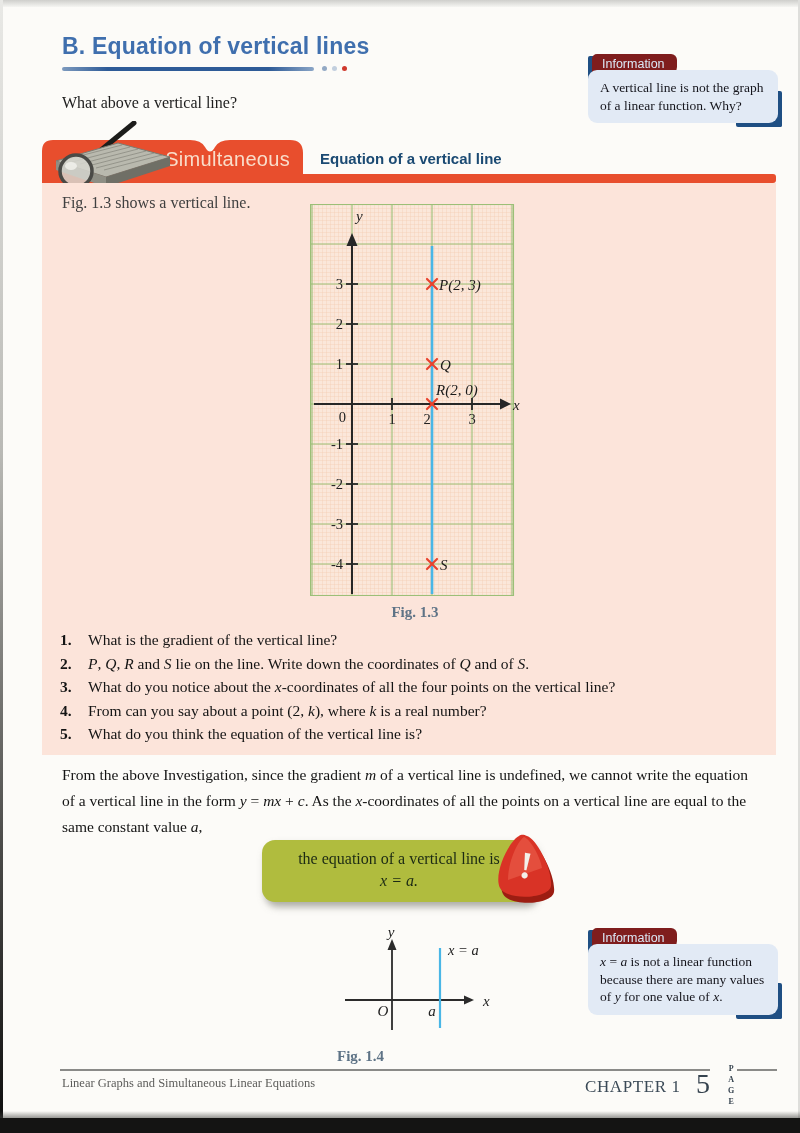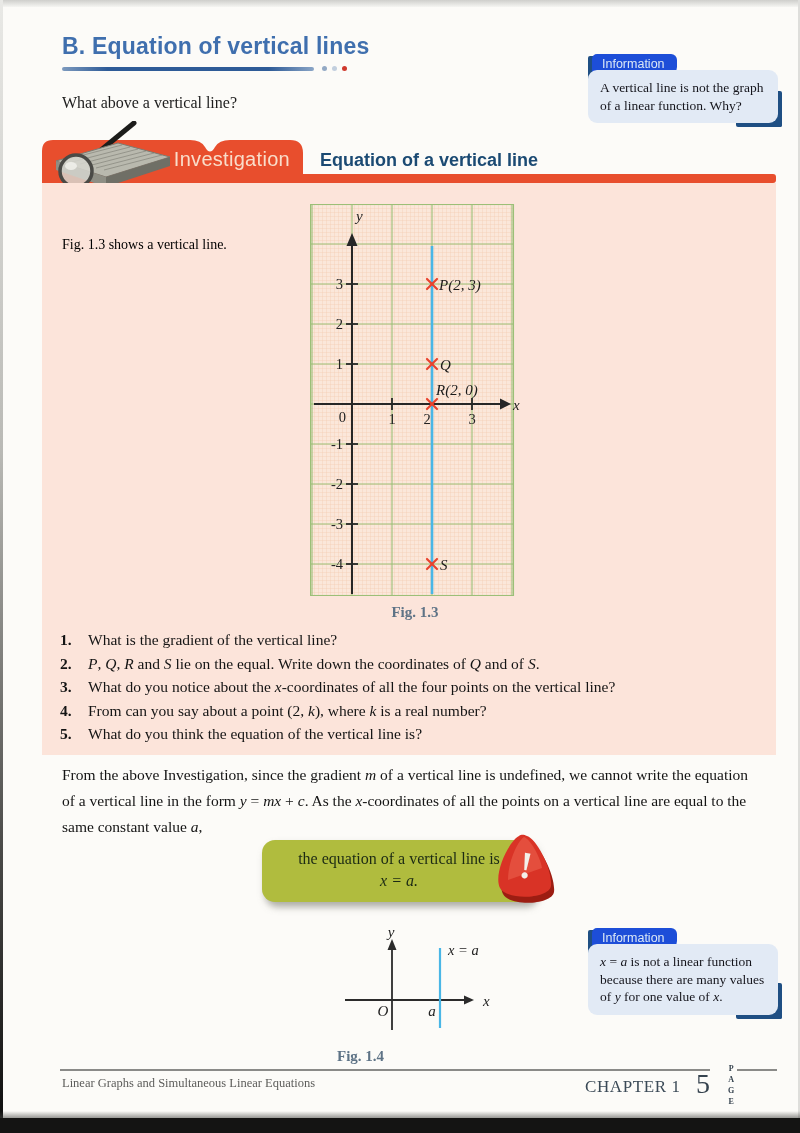--- a/index.html
+++ b/index.html
@@ -15,39 +15,39 @@
   
   .h-title{position:absolute;left:62px;top:33px;font-family:"Liberation Sans",sans-serif;font-weight:bold;font-size:23px;color:#3f6fae;letter-spacing:.2px;}
   .h-rule{position:absolute;left:62px;top:67px;width:252px;height:4px;border-radius:2px;background:linear-gradient(to right,#7d9abe,#2e5b97 18%,#2e5b97 82%,#8aa5c6);}
   .h-dots{position:absolute;left:322px;top:66px;display:flex;gap:5px;}
   .h-dots span{width:5px;height:5px;border-radius:50%;display:block;}
 
   .intro-text{position:absolute;left:62px;top:94px;font-size:16px;color:#1d1d1d;}
 
   
   .info-box{position:absolute;width:190px;}
-  .info-tab{position:relative;display:inline-block;background:#1d4ed8;color:#dbe8f6;font-family:"Liberation Sans",sans-serif;font-size:12.5px;padding:3px 12px 4px 10px;border-radius:5px 6px 8px 0;margin-left:4px;z-index:2;}
+  .info-tab{position:relative;display:inline-block;background:#7f1d1d;color:#dbe8f6;font-family:"Liberation Sans",sans-serif;font-size:12.5px;padding:3px 12px 4px 10px;border-radius:5px 6px 8px 0;margin-left:4px;z-index:2;}
   .info-accent-tl{position:absolute;left:0;top:2px;width:7px;height:26px;background:#1f4f83;border-radius:2px;z-index:1;}
   .info-body{position:relative;background:#e2eaf5;border-radius:9px;margin-top:-5px;padding:9px 10px 9px 12px;font-size:13.5px;line-height:17.5px;color:#15151c;z-index:3;}
   .info-accent-v{position:absolute;right:-4px;bottom:-4px;width:9px;height:36px;background:#1f4f83;border-radius:2px;z-index:0;}
   .info-accent-h{position:absolute;right:-4px;bottom:-4px;width:46px;height:9px;background:#1f4f83;border-radius:2px;z-index:0;}
   .info-top{left:588px;top:54px;}
   .info-bottom{left:588px;top:928px;}
 
   
   .banner{position:absolute;left:42px;top:137px;width:734px;height:46px;}
   .banner-strip{position:absolute;left:0;right:0;bottom:0;height:9px;background:#e84e2d;border-radius:0 3px 3px 0;}
   .banner-tab{position:absolute;left:0;top:0;}
   .banner-tab-label{position:absolute;left:0;top:11px;width:248px;text-align:right;padding-right:12px;font-family:"Liberation Sans",sans-serif;font-size:20px;color:#f9ddca;letter-spacing:.3px;}
-  .banner-title{position:absolute;left:278px;top:13px;font-family:"Liberation Sans",sans-serif;font-weight:bold;font-size:18px;color:#1b4a73;}
+  .banner-title{position:absolute;left:278px;top:13px;font-family:"Liberation Sans",sans-serif;font-weight:bold;font-size:15px;color:#1b4a73;}
   .banner-icon{position:absolute;left:0;top:-16px;}
 
   
   .pink-box{position:absolute;left:42px;top:183px;width:734px;height:572px;background:#fce4da;}
-  .fig13-intro{position:absolute;left:20px;top:11px;font-size:14px;color:#000000;margin-top:43px;}
+  .fig13-intro{position:absolute;left:20px;top:11px;font-size:16px;color:#404040;}
   .graph13{position:absolute;left:268px;top:21px;}
   .fig13-caption{position:absolute;left:268px;top:421px;width:210px;text-align:center;font-size:15px;font-weight:600;color:#5e7386;}
   .questions{position:absolute;left:18px;top:446px;width:704px;}
   .q-row{display:flex;margin-bottom:1px;font-size:15.5px;line-height:22.5px;color:#141414;}
   .q-num{width:28px;font-weight:bold;flex:none;}
   .q-text{flex:1;}
 
   
   .para{position:absolute;left:62px;top:762px;width:694px;font-size:15.5px;line-height:26px;color:#141414;}
 
@@ -93,21 +93,21 @@
     <div class="info-accent-v"></div>
     <div class="info-accent-h"></div>
     <div class="info-body"><span>A vertical line is not the graph of a linear function. Why?</span></div>
   </div>
 
   <div class="banner">
     <div class="banner-strip"></div>
     <svg class="banner-tab" width="262" height="46" viewBox="0 0 262 46">
       <path d="M0,46 V14 Q0,3 11,3 H148 Q159,3 163,10 Q168,19 173,10 Q177,3 188,3 H248 Q261,3 261,16 V46 Z" fill="#e84e2d"></path>
     </svg>
-    <div class="banner-tab-label">Investigation</div>
+    <div class="banner-tab-label">Simultaneous</div>
     <div class="banner-title">Equation of a vertical line</div>
     <svg class="banner-icon" width="152" height="76" viewBox="0 0 152 76">
       <line x1="92" y1="2" x2="36" y2="48" stroke="#1c1c1a" stroke-width="5" stroke-linecap="round"></line>
       <path d="M14,40 L76,22 L128,36 L64,56 Z" fill="#b9b9ae" stroke="#7c7c72" stroke-width="1"></path>
       <path d="M14,40 L64,56 L64,66 L14,49 Z" fill="#8e8e84"></path>
       <path d="M64,56 L128,36 L128,45 L64,66 Z" fill="#6f6f66"></path>
       <g stroke="#6f6f66" stroke-width="0.7" opacity="0.7">
         <line x1="22" y1="39" x2="80" y2="24"></line>
           <line x1="30" y1="41" x2="88" y2="26"></line>
         <line x1="38" y1="43" x2="96" y2="28"></line>
@@ -212,21 +212,21 @@
 
     <div class="fig13-caption">Fig. 1.3</div>
 
     <div class="questions">
       <div class="q-row">
           <span class="q-num">1.</span>
           <span class="q-text"><span>What is the gradient of the vertical line?</span></span>
         </div>
       <div class="q-row">
           <span class="q-num">2.</span>
-          <span class="q-text"><i>P</i><span>, </span><i>Q</i><span>, </span><i>R</i><span> and </span><i>S</i><span> lie on the equal. Write down the coordinates of </span><i>Q</i><span> and of </span><i>S</i><span>.</span></span>
+          <span class="q-text"><i>P</i><span>, </span><i>Q</i><span>, </span><i>R</i><span> and </span><i>S</i><span> lie on the line. Write down the coordinates of </span><i>Q</i><span> and of </span><i>S</i><span>.</span></span>
         </div>
       <div class="q-row">
           <span class="q-num">3.</span>
           <span class="q-text"><span>What do you notice about the </span><i>x</i><span>-coordinates of all the four points on the vertical line?</span></span>
         </div>
       <div class="q-row">
           <span class="q-num">4.</span>
           <span class="q-text"><span>From can you say about a point (2, </span><i>k</i><span>), where </span><i>k</i><span> is a real number?</span></span>
         </div>
       <div class="q-row">

